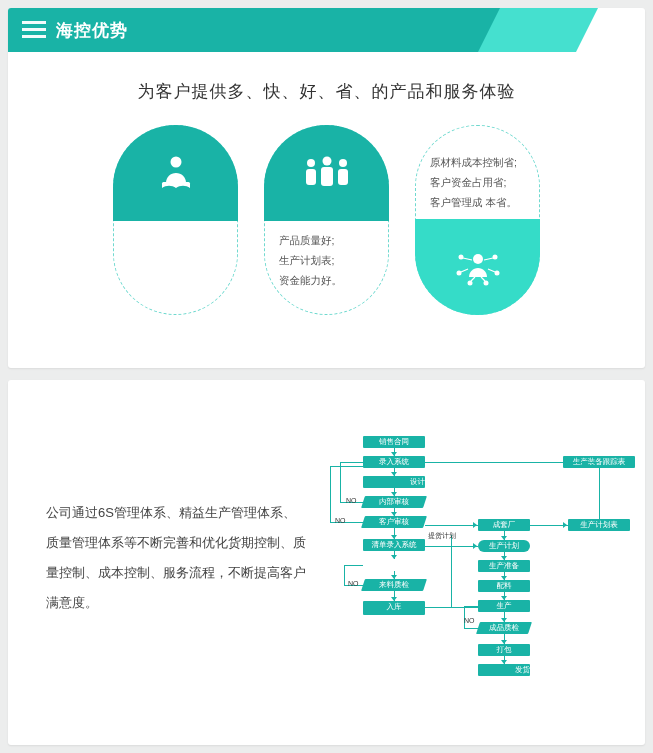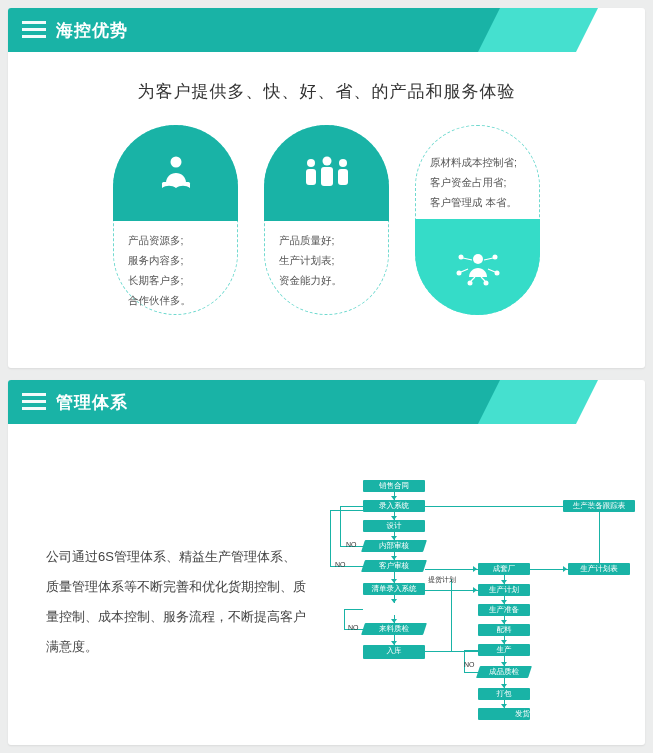--- a/index.html
+++ b/index.html
@@ -138,26 +138,20 @@
     <div class="cards">
 
       <div class="card cap-top">
         <div class="cap top">
           <svg width="44" height="40" viewBox="0 0 44 40">
             <circle cx="22" cy="9" r="5.5" fill="#fff"></circle>
             <path d="M12 30c0-6 4.5-10 10-10s10 4 10 10z" fill="#fff"></path>
             <rect x="8" y="29" width="28" height="3" rx="1.5" fill="#fff"></rect>
             <path d="M8 31c4-3 10-3 14 0 4-3 10-3 14 0v4c-4-3-10-3-14 0-4-3-10-3-14 0z" fill="#fff"></path>
           </svg>
-        </div>
-        <div class="txt">
-          <div>产品资源多;</div>
-          <div>服务内容多;</div>
-          <div>长期客户多;</div>
-          <div>合作伙伴多。</div>
         </div>
       </div>
 
 
       <div class="card cap-top">
         <div class="cap top">
           <svg width="52" height="34" viewBox="0 0 52 34">
             <circle cx="10" cy="7" r="4" fill="#fff"></circle>
             <rect x="5" y="13" width="10" height="16" rx="3" fill="#fff"></rect>
             <circle cx="26" cy="5" r="4.5" fill="#fff"></circle>
@@ -192,55 +186,45 @@
           <div>客户资金占用省;</div>
           <div>客户管理成 本省。</div>
         </div>
       </div>
 
     </div>
   </div>
 
   <div class="panel" id="panel-system">
 
-    <div class="sec-head">
-      <div class="bar"></div>
-      <div class="bar2"></div>
-      <div class="stripes">
-          <i></i>
-          <i></i>
-          <i></i>
-        </div>
-      <div class="title">管理体系</div>
-    </div>
 
     <div class="sys-body">
 
       <div class="sys-text">公司通过6S管理体系、精益生产管理体系、质量管理体系等不断完善和优化货期控制、质量控制、成本控制、服务流程，不断提高客户满意度。</div>
 
       <div class="flow">
 
         <div class="node" style="left:45px;top:0;width:62px;">销售合同</div>
         <div class="node" style="left:45px;top:20px;width:62px;">录入系统</div>
-        <div class="node" style="left:45px;top:40px;width:62px;">设计</div>
+        <div class="node" style="left:45px;top:40px;width:62px;text-align:right;">设计</div>
         <div class="node dia" style="left:45px;top:60px;width:62px;">
             <span>内部审核</span>
           </div>
         <div class="node dia" style="left:45px;top:80px;width:62px;">
             <span>客户审核</span>
           </div>
         <div class="node" style="left:45px;top:103px;width:62px;">清单录入系统</div>
         <div class="node" style="left:45px;top:123px;width:62px;margin-top:44px;">采购</div>
         <div class="node dia" style="left:45px;top:143px;width:62px;">
             <span>来料质检</span>
           </div>
         <div class="node" style="left:45px;top:165px;width:62px;">入库</div>
 
         <div class="node" style="left:160px;top:83px;width:52px;">成套厂</div>
-        <div class="node" style="left:160px;top:104px;width:52px;">生产计划</div>
+        <div class="node" style="left:160px;top:104px;width:52px;border-radius:6px;">生产计划</div>
         <div class="node" style="left:160px;top:124px;width:52px;">生产准备</div>
         <div class="node" style="left:160px;top:144px;width:52px;">配料</div>
         <div class="node" style="left:160px;top:164px;width:52px;">生产</div>
         <div class="node dia" style="left:160px;top:186px;width:52px;">
             <span>成品质检</span>
           </div>
         <div class="node" style="left:160px;top:208px;width:52px;">打包</div>
         <div class="node" style="left:160px;top:228px;width:52px;text-align:right;">发货</div>
 
         <div class="node" style="left:245px;top:20px;width:72px;">生产装备跟踪表</div>

